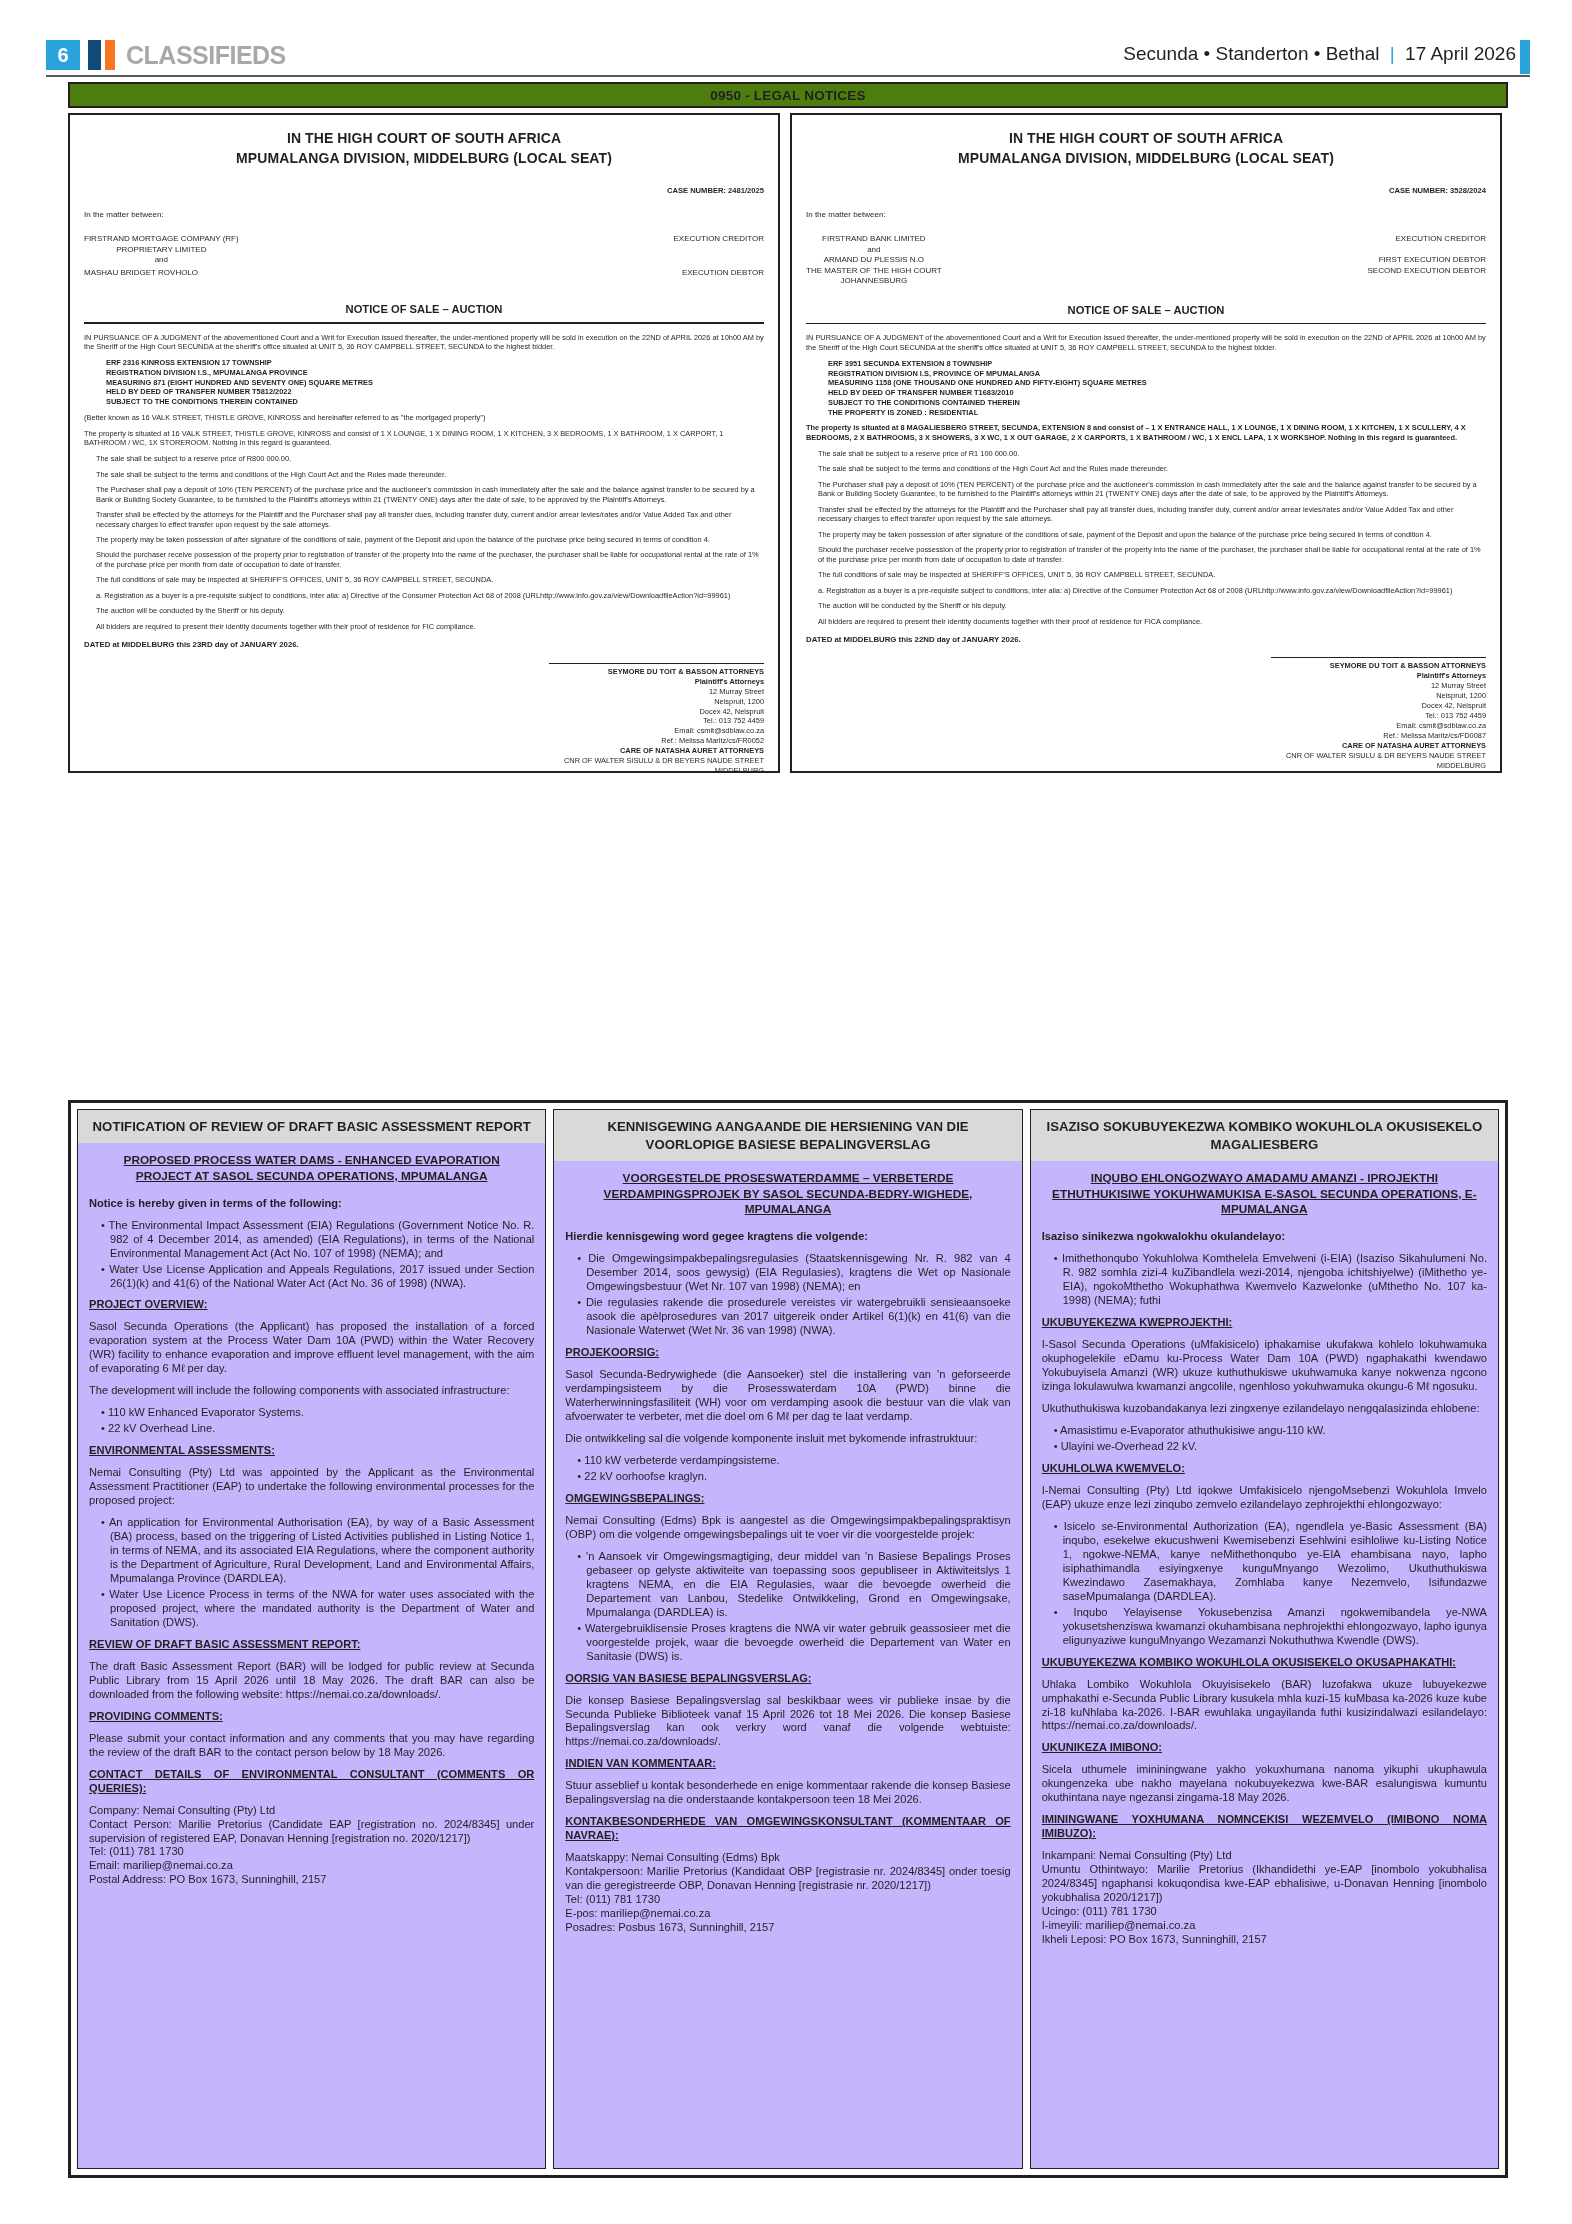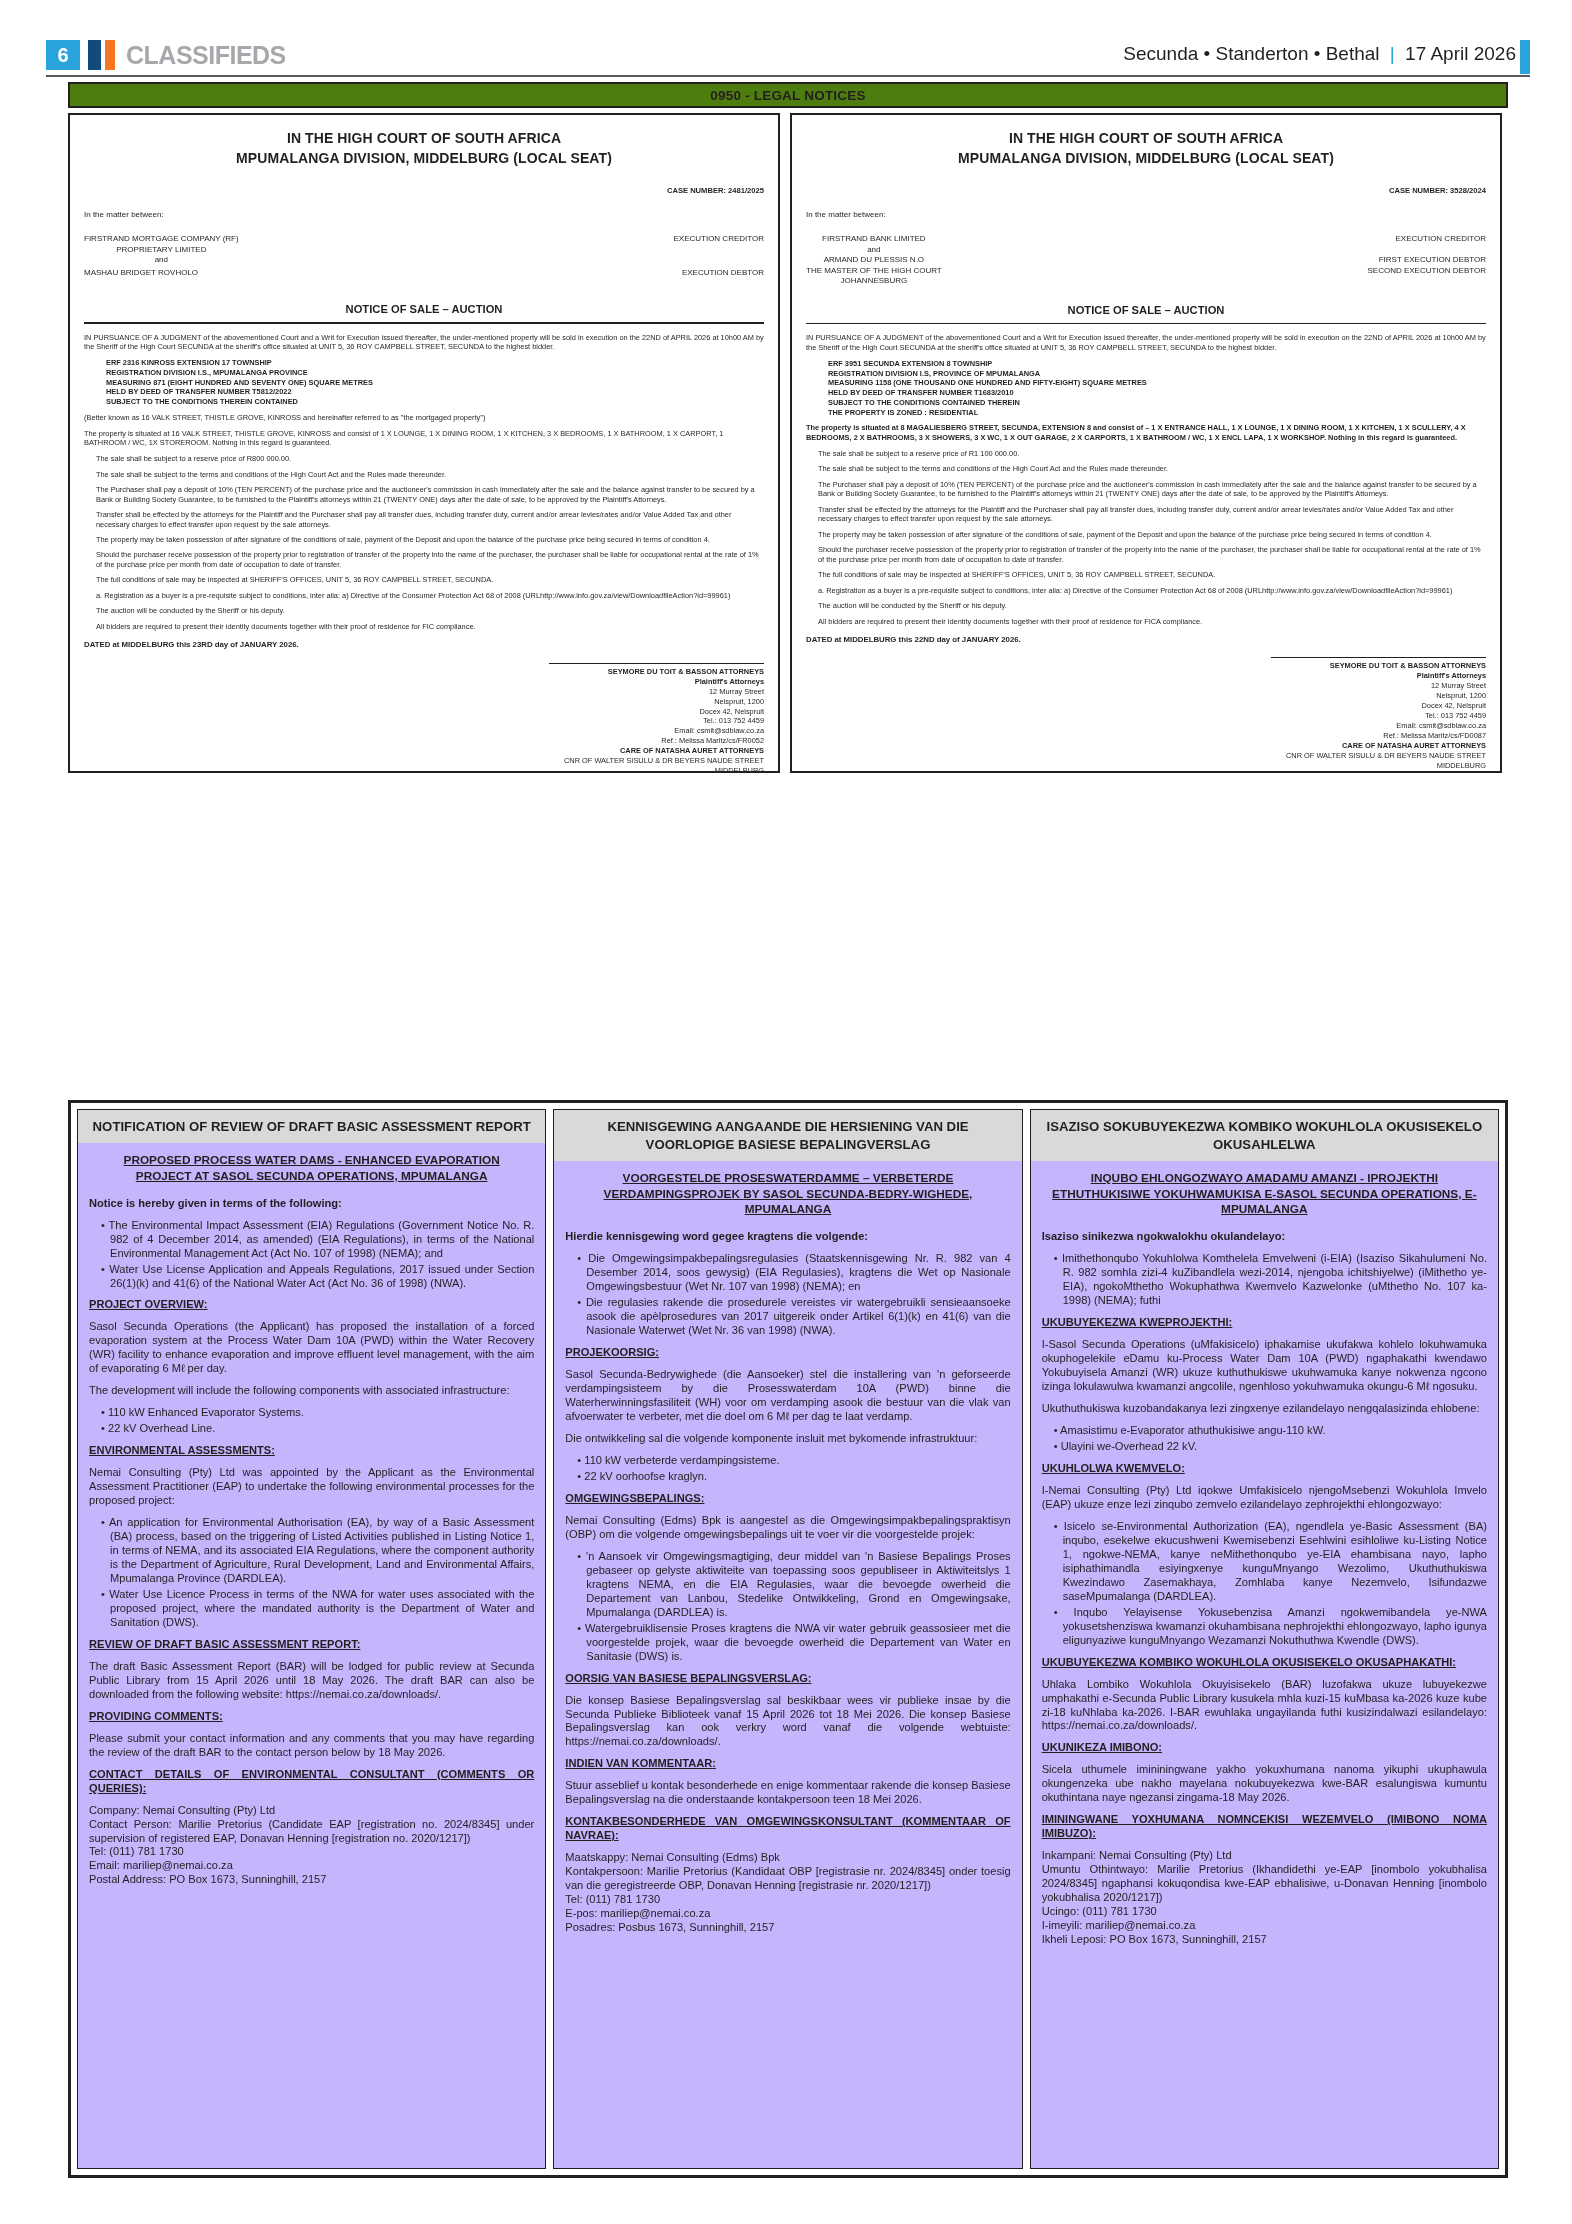--- a/index.html
+++ b/index.html
@@ -323,21 +323,21 @@
         <p class="h">KONTAKBESONDERHEDE VAN OMGEWINGSKONSULTANT (KOMMENTAAR OF NAVRAE):</p>
         <p style="margin-bottom:0">Maatskappy: Nemai Consulting (Edms) Bpk</p>
         <p style="margin-bottom:0">Kontakpersoon: Marilie Pretorius (Kandidaat OBP [registrasie nr. 2024/8345] onder toesig van die geregistreerde OBP, Donavan Henning [registrasie nr. 2020/1217])</p>
         <p style="margin-bottom:0">Tel: (011) 781 1730</p>
         <p style="margin-bottom:0">E-pos: mariliep@nemai.co.za</p>
         <p>Posadres: Posbus 1673, Sunninghill, 2157</p>
       </div>
     </div>
 
     <div class="bp-col">
-      <div class="bp-title">ISAZISO SOKUBUYEKEZWA KOMBIKO WOKUHLOLA OKUSISEKELO OKUSAHLELWA</div>
+      <div class="bp-title">ISAZISO SOKUBUYEKEZWA KOMBIKO WOKUHLOLA OKUSISEKELO MAGALIESBERG</div>
       <div class="bp-sub">INQUBO EHLONGOZWAYO AMADAMU AMANZI - IPROJEKTHI ETHUTHUKISIWE YOKUHWAMUKISA E-SASOL SECUNDA OPERATIONS, E-MPUMALANGA</div>
       <div class="bp-body">
         <p class="b">Isaziso sinikezwa ngokwalokhu okulandelayo:</p>
         <ul>
           <li>Imithethonqubo Yokuhlolwa Komthelela Emvelweni (i-EIA) (Isaziso Sikahulumeni No. R. 982 somhla zizi-4 kuZibandlela wezi-2014, njengoba ichitshiyelwe) (iMithetho ye-EIA), ngokoMthetho Wokuphathwa Kwemvelo Kazwelonke (uMthetho No. 107 ka-1998) (NEMA); futhi</li>
         </ul>
         <p class="h">UKUBUYEKEZWA KWEPROJEKTHI:</p>
         <p>I-Sasol Secunda Operations (uMfakisicelo) iphakamise ukufakwa kohlelo lokuhwamuka okuphogelekile eDamu ku-Process Water Dam 10A (PWD) ngaphakathi kwendawo Yokubuyisela Amanzi (WR) ukuze kuthuthukiswe ukuhwamuka kanye nokwenza ngcono izinga lokulawulwa kwamanzi angcolile, ngenhloso yokuhwamuka okungu-6 Mℓ ngosuku.</p>
         <p>Ukuthuthukiswa kuzobandakanya lezi zingxenye ezilandelayo nengqalasizinda ehlobene:</p>
         <ul>

